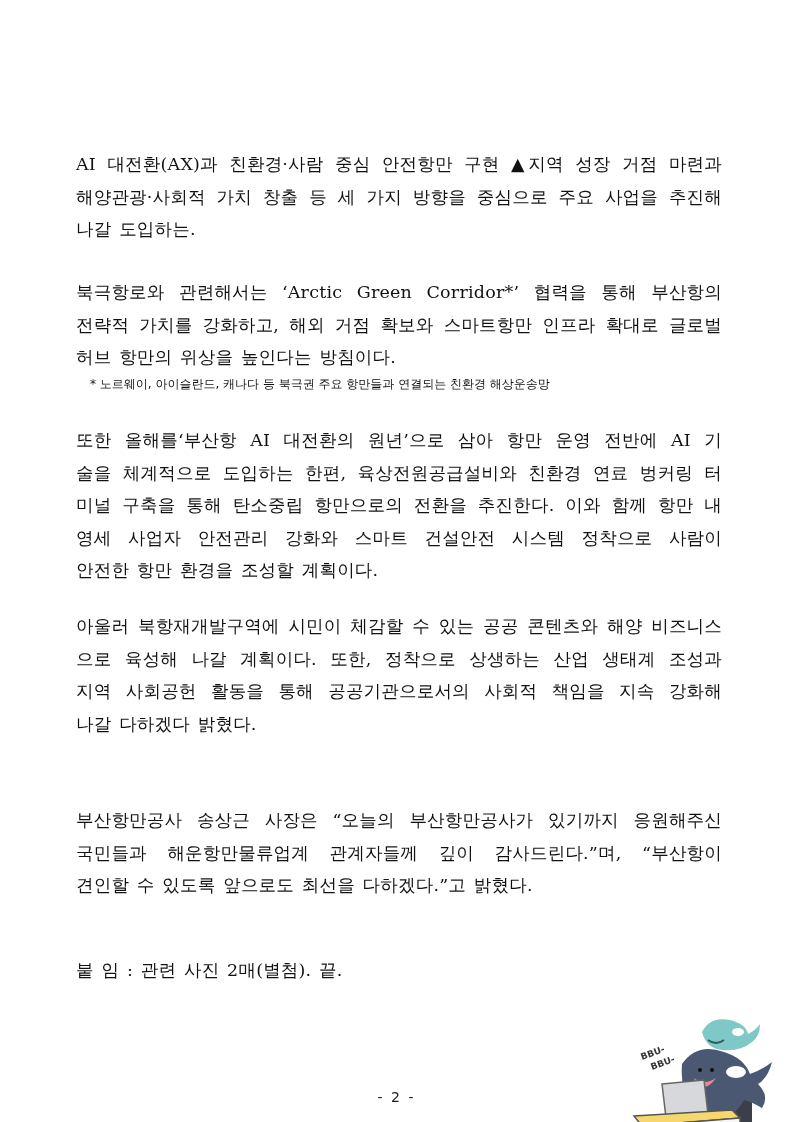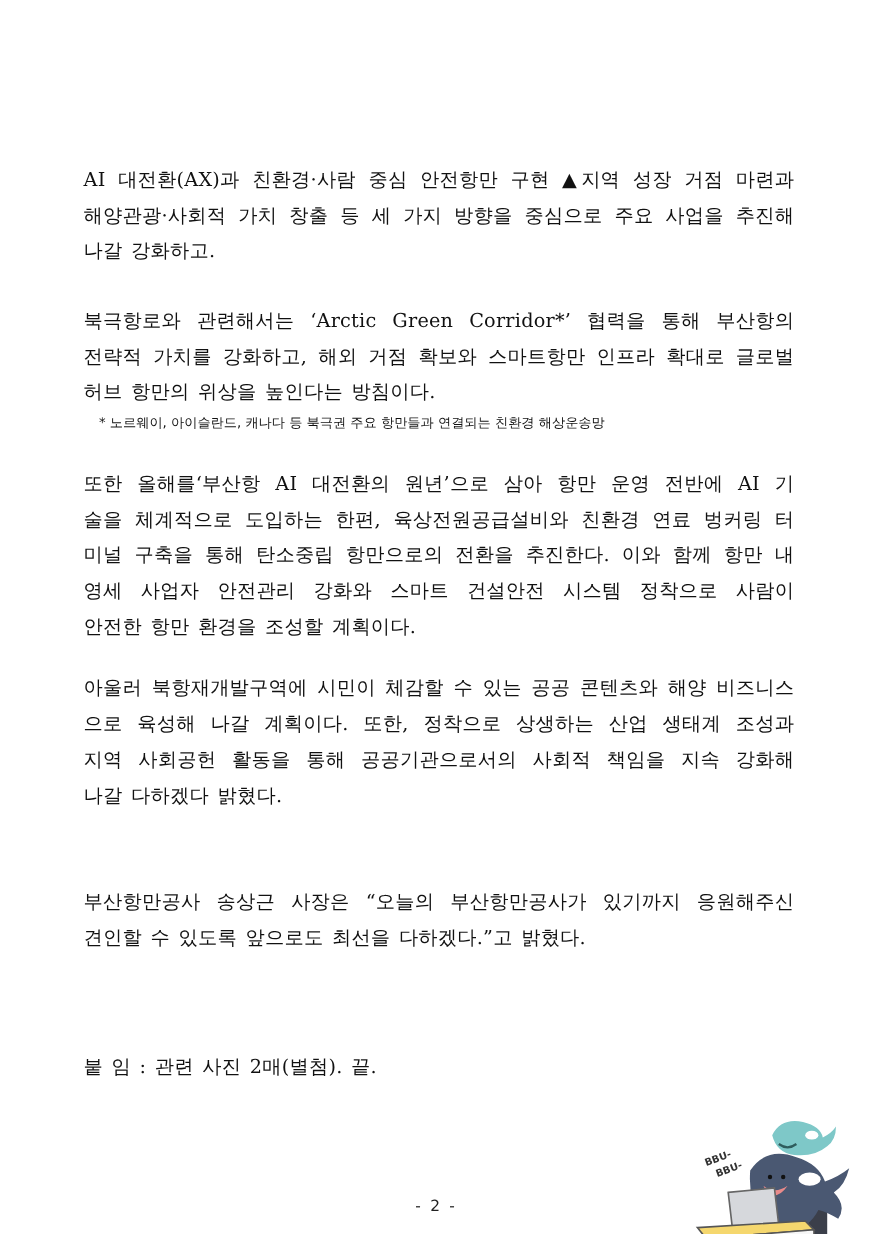--- a/index.html
+++ b/index.html
@@ -69,21 +69,21 @@
     }
   </style>
 </head>
 <body>
 
 <div class="page">
 
   <div class="para" style="top:104px;">
     <span class="line">AI 대전환(AX)과 친환경·사람 중심 안전항만 구현 ▲지역 성장 거점 마련과</span>
     <span class="line">해양관광·사회적 가치 창출 등 세 가지 방향을 중심으로 주요 사업을 추진해</span>
-    <span class="line last">나갈 강화하고.</span>
+    <span class="line last">나갈 도입하는.</span>
   </div>
 
   <div class="para" style="top:232px;">
     <span class="line"> 북극항로와 관련해서는 ‘Arctic Green Corridor*’ 협력을 통해 부산항의</span>
     <span class="line">전략적 가치를 강화하고, 해외 거점 확보와 스마트항만 인프라 확대로 글로벌</span>
     <span class="line last">허브 항만의 위상을 높인다는 방침이다.</span>
   </div>
 
   <div class="note" style="top:330px;">* 노르웨이, 아이슬란드, 캐나다 등 북극권 주요 항만들과 연결되는 친환경 해상운송망</div>
 
@@ -97,20 +97,21 @@
 
   <div class="para" style="top:566px;">
     <span class="line"> 아울러 북항재개발구역에 시민이 체감할 수 있는 공공 콘텐츠와 해양 비즈니스</span>
     <span class="line">으로 육성해 나갈 계획이다. 또한, 정착으로 상생하는 산업 생태계 조성과</span>
     <span class="line">지역 사회공헌 활동을 통해 공공기관으로서의 사회적 책임을 지속 강화해</span>
     <span class="line last">나갈 다하겠다 밝혔다.</span>
   </div>
 
   <div class="para" style="top:760px;">
     <span class="line"> 부산항만공사 송상근 사장은 “오늘의 부산항만공사가 있기까지 응원해주신</span>
+    <span class="line">국민들과 해운항만물류업계 관계자들께 깊이 감사드린다.”며, “부산항이</span>
     <span class="line last">견인할 수 있도록 앞으로도 최선을 다하겠다.”고 밝혔다.</span>
   </div>
 
   <div class="para" style="top:910px;">
     <span class="line last">붙 임 : 관련 사진 2매(별첨). 끝.</span>
   </div>
 
   <div class="page-number">- 2 -</div>
 
   <div class="mascot">

